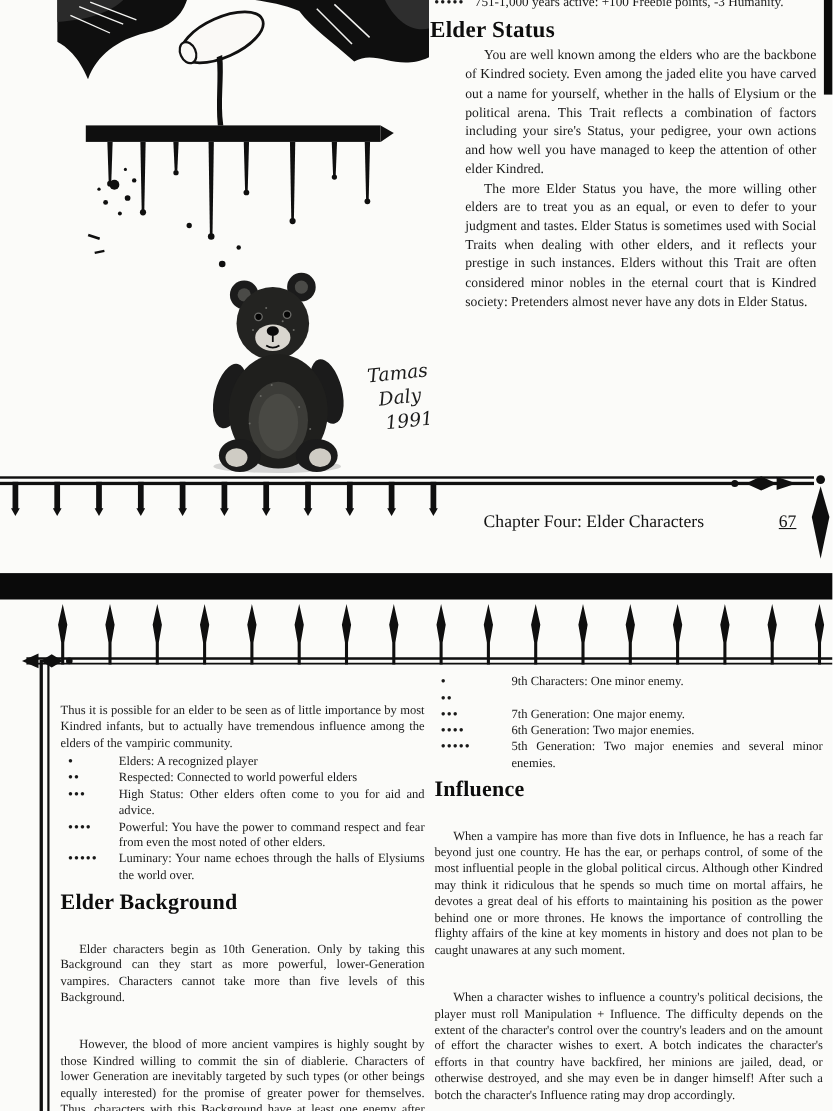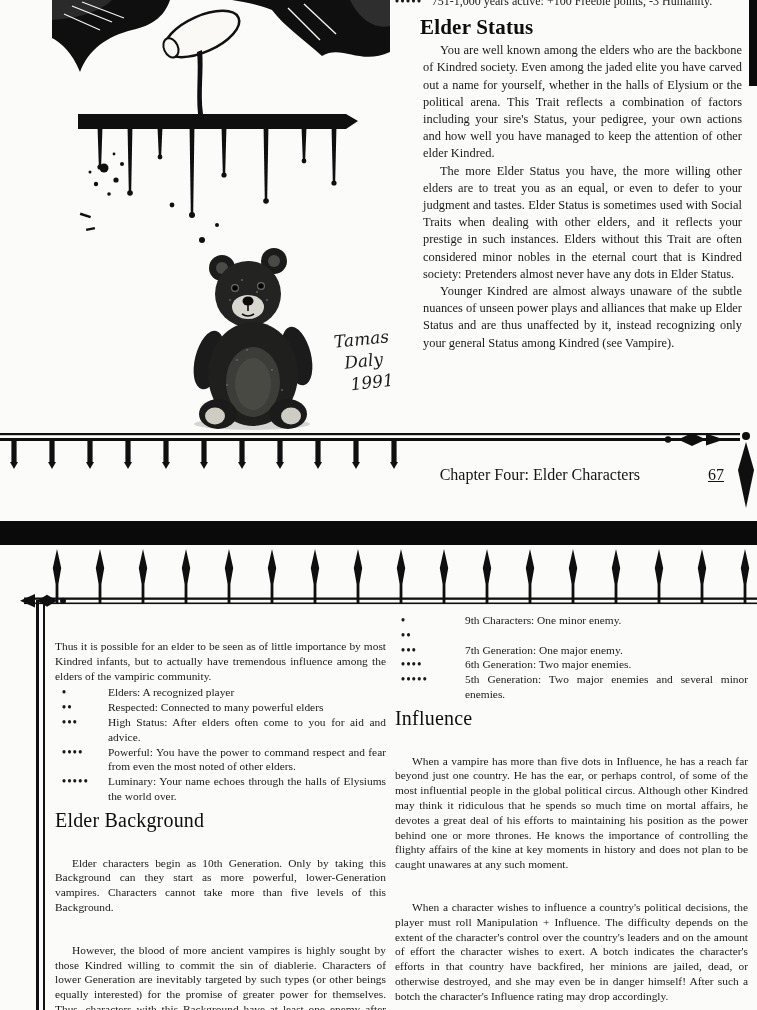--- a/index.html
+++ b/index.html
@@ -10,35 +10,35 @@
     font-family:"Liberation Serif", serif; color:#191919;
   }
   
   .edge-strip { position:absolute; right:0; top:0; width:8px; height:86px; background:#0b0b0b; }
   .illustration { position:absolute; left:52px; top:0; width:338px; height:430px; }
   .topcol { position:absolute; left:391px; top:0; width:351px; text-align:justify;
             font-size:12.4px; line-height:17.2px; }
   .cutline { height:9px; overflow:hidden; position:relative; }
   .cutline .inner { position:absolute; top:-7px; left:4px; white-space:nowrap; font-size:12px; }
   .dots-inline { font-weight:bold; letter-spacing:1.5px; margin-right:9px; font-size:11.5px; }
-  .topcol h2 { font-size:21px; font-weight:700; color:#0d0d0d; margin:10px 0 6px; text-align:left; letter-spacing:0.2px;padding-left:29px; }
+  .topcol h2 { font-size:21px; font-weight:700; color:#0d0d0d; margin:10px 0 6px; text-align:left; letter-spacing:0.2px; }
   .topcol p { text-indent:17px;margin-left:32px; }
   .rail-top { position:absolute; left:0; top:428px; }
   .footer-line { position:absolute; left:0; top:466px; width:757px; height:20px; font-size:16px; color:#141414; }
   .footer-chapter { position:absolute; right:117px; top:0; }
   .footer-num { position:absolute; left:708px; top:0;text-decoration:underline; }
   
   .black-bar { position:absolute; left:0; top:521px; width:757px; height:24px; background:#0a0a0a; }
   .fence { position:absolute; left:0; top:546px; }
   .left-border { position:absolute; left:36px; top:600px; height:410px; width:9px;
                  border-left:3px solid #101010; border-right:2px solid #101010; }
   .botcol { position:absolute; top:611px; text-align:justify; font-size:11.4px; line-height:14.8px; }
   .botcol-left  { left:55px;  width:331px; }
   .botcol-right { left:395px; width:353px; }
-  .botcol h2 { font-size:20px; font-weight:400; color:#0d0d0d; margin:9px 0 5px; text-align:left; letter-spacing:0.2px; }
+  .botcol h2 { font-size:20px; font-weight:700; color:#0d0d0d; margin:9px 0 5px; text-align:left; letter-spacing:0.2px; }
   .botcol p { text-indent:17px;margin-top:28px; }
   .botcol p.noind { text-indent:0; }
   .dot-list { list-style:none; margin:2px 0 0 0; }
   .dot-list li { display:flex; }
   .dot-list .dots { flex:0 0 53px; padding-left:7px; font-weight:bold; font-size:11.5px; letter-spacing:1.4px; }
   .dot-list.right .dots { flex:0 0 70px; padding-left:6px; }
   .dot-list .txt { flex:1; text-align:justify; }
   svg .ink { fill:#0f0f0f; }
 </style>
 </head>
@@ -153,21 +153,20 @@
 
   <div class="topcol">
     <div class="cutline">
       <div class="inner">
         <span class="dots-inline">•••••</span><span>751-1,000 years active: +100 Freebie points, -3 Humanity.</span>
       </div>
     </div>
     <h2>Elder Status</h2>
     <p>You are well known among the elders who are the backbone of Kindred society. Even among the jaded elite you have carved out a name for yourself, whether in the halls of Elysium or the political arena. This Trait reflects a combination of factors including your sire's Status, your pedigree, your own actions and how well you have managed to keep the attention of other elder Kindred.</p>
     <p>The more Elder Status you have, the more willing other elders are to treat you as an equal, or even to defer to your judgment and tastes. Elder Status is sometimes used with Social Traits when dealing with other elders, and it reflects your prestige in such instances. Elders without this Trait are often considered minor nobles in the eternal court that is Kindred society: Pretenders almost never have any dots in Elder Status.</p>
-    <p>Younger Kindred are almost always unaware of the subtle nuances of unseen power plays and alliances that make up Elder Status and are thus unaffected by it, instead recognizing only your general Status among Kindred (see Vampire).</p>
   </div>
 
   <svg class="rail-top" width="757" height="82" viewBox="0 0 757 82">
     <defs>
       <g id="post" class="ink">
         <rect x="-2.6" y="10" width="5.2" height="25"></rect>
         <polygon points="-4,34 4,34 0,41"></polygon>
       </g>
     </defs>
     <rect class="ink" x="0" y="5" width="740" height="2.2"></rect>
@@ -229,25 +228,25 @@
 
   <div class="botcol botcol-left">
     <p class="noind">Thus it is possible for an elder to be seen as of little importance by most Kindred infants, but to actually have tremendous influence among the elders of the vampiric community.</p>
     <ul class="dot-list">
       <li>
         <span class="dots">•</span>
         <span class="txt">Elders: A recognized player</span>
       </li>
       <li>
         <span class="dots">••</span>
-        <span class="txt">Respected: Connected to many powerful elders</span>
+        <span class="txt">Respected: Connected to world powerful elders</span>
       </li>
       <li>
         <span class="dots">•••</span>
-        <span class="txt">High Status: After elders often come to you for aid and advice.</span>
+        <span class="txt">High Status: Other elders often come to you for aid and advice.</span>
       </li>
       <li>
         <span class="dots">••••</span>
         <span class="txt">Powerful: You have the power to command respect and fear from even the most noted of other elders.</span>
       </li>
       <li>
         <span class="dots">•••••</span>
         <span class="txt">Luminary: Your name echoes through the halls of Elysiums the world over.</span>
       </li>
     </ul>

